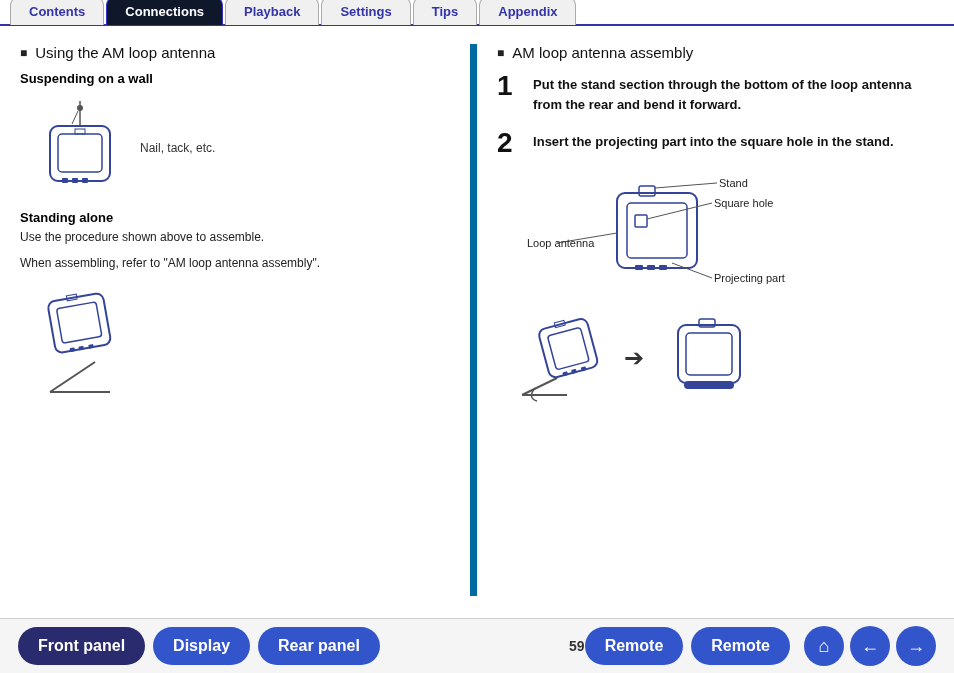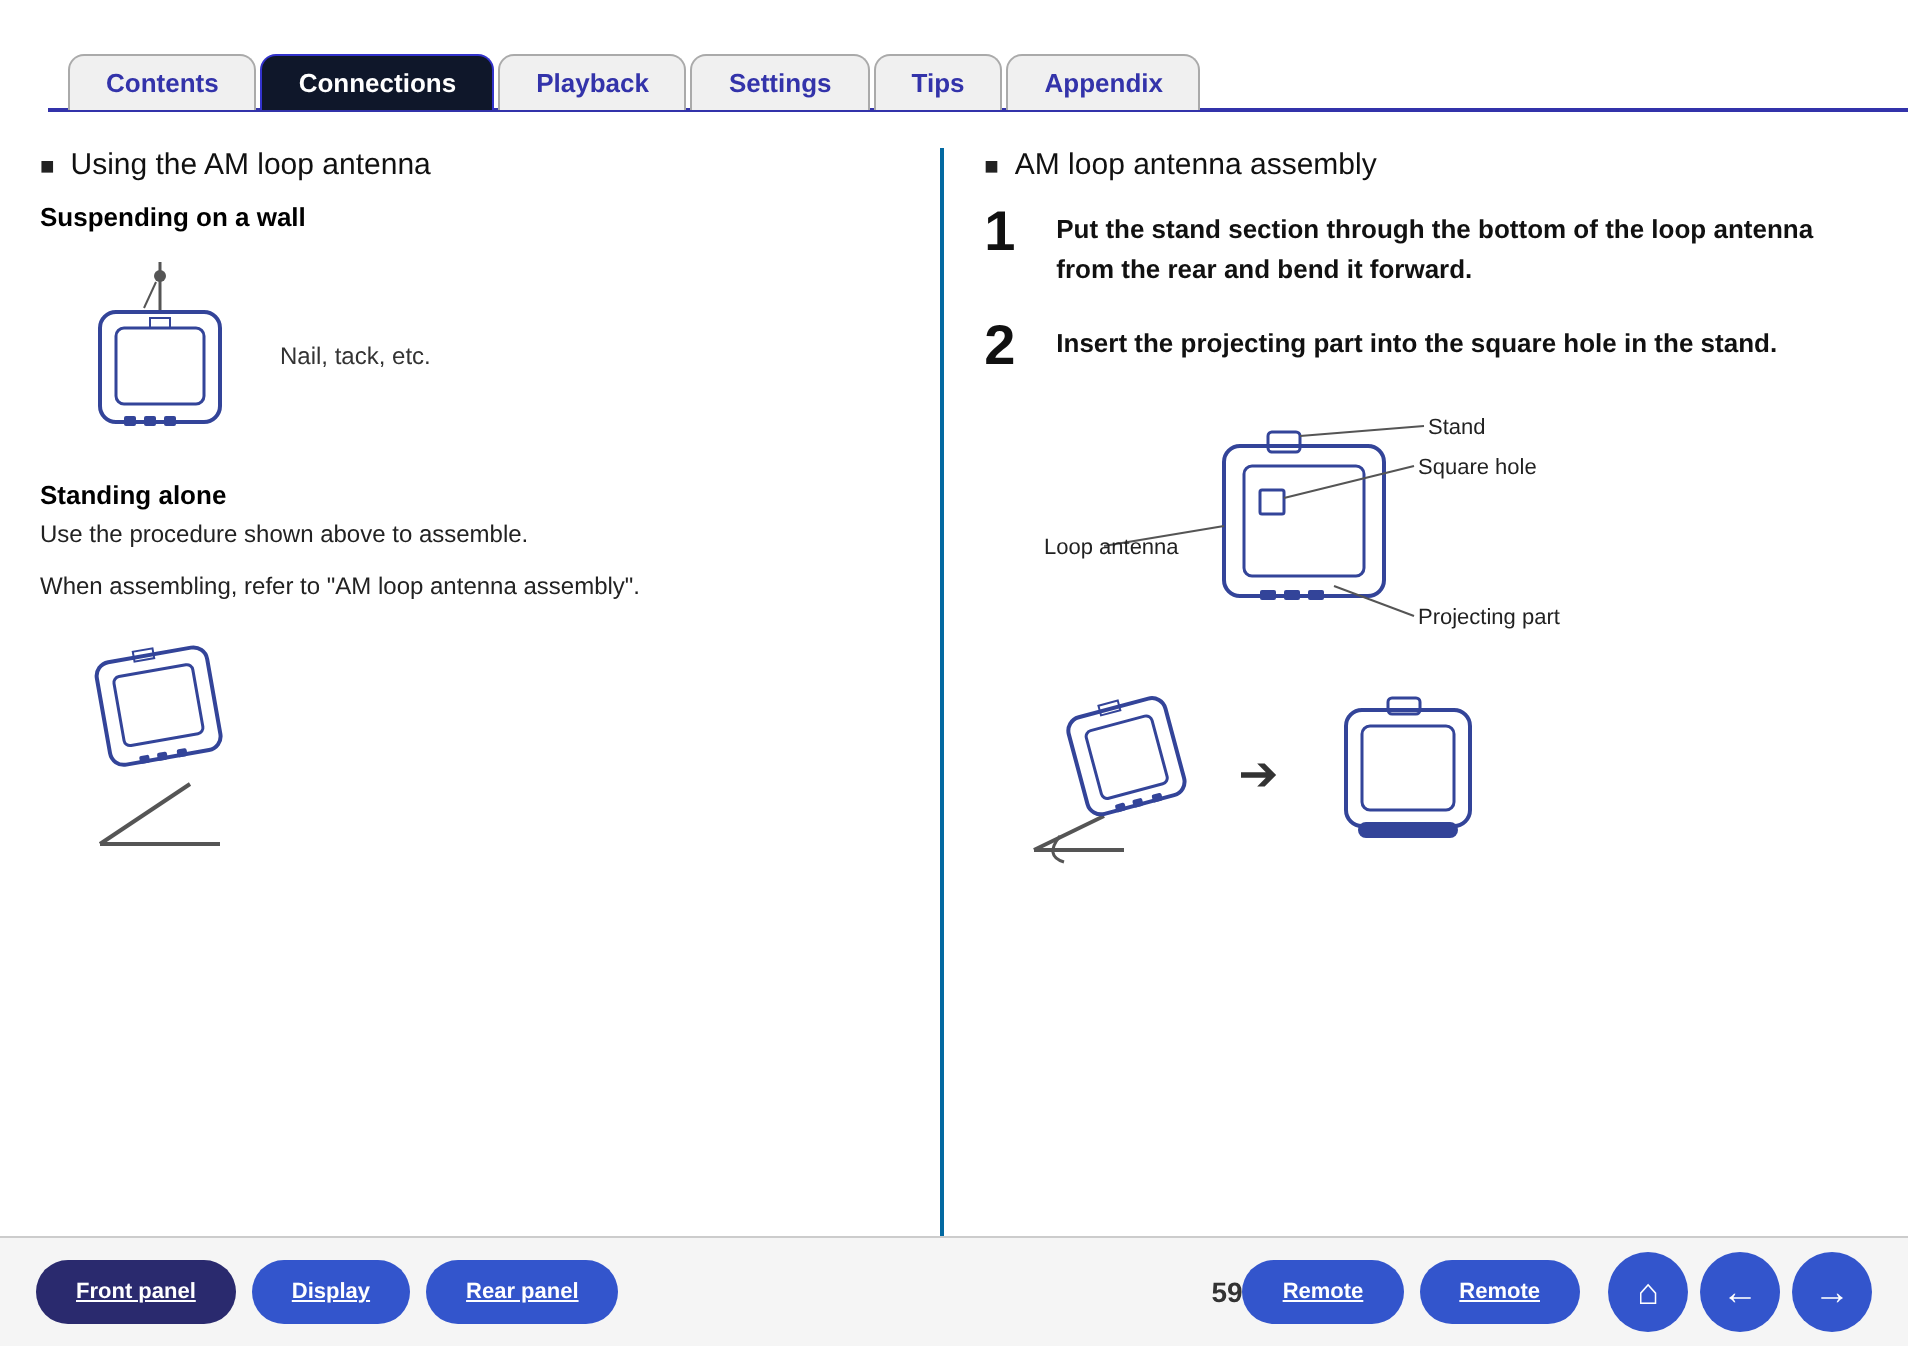--- a/index.html
+++ b/index.html
@@ -12,22 +12,21 @@
       overflow: hidden;
       position: relative;
     }
 
     
     .nav-tabs {
       display: flex;
       align-items: flex-end;
       border-bottom: 2px solid #3333aa;
       padding: 0 10px;
-      height: 56px;
-      margin-left: 24px;
+      height: 26px;
     }
     .nav-tab {
       padding: 6px 18px;
       border-radius: 8px 8px 0 0;
       font-size: 13px;
       font-weight: bold;
       cursor: pointer;
       border: 1.5px solid #aaa;
       border-bottom: none;
       background: #f0f0f0;
@@ -50,21 +49,21 @@
     }
 
     
     .left-col {
       width: 460px;
       padding-right: 20px;
     }
     
     .right-col {
       width: 474px;
-      border-left: 2px solid #0369a1;
+      border-left: 7px solid #0369a1;
       padding-left: 20px;
     }
 
     .section-title {
       display: flex;
       align-items: center;
       font-size: 15px;
       font-weight: normal;
       color: #111;
       margin-bottom: 10px;
@@ -136,27 +135,26 @@
       background: #f5f5f5;
       border-top: 1px solid #ccc;
       display: flex;
       align-items: center;
       padding: 0 18px;
     }
 
     .bottom-btn {
       padding: 10px 20px;
       border-radius: 25px;
-      font-size: 11px;
+      font-size: 16px;
       font-weight: bold;
       cursor: pointer;
       border: none;
       margin-right: 8px;
       color: #fff;
-      text-decoration: underline;
     }
     .btn-dark { background: #2a2a6e; }
     .btn-blue { background: #3355cc; }
 
     .page-num {
       flex: 1;
       text-align: right;
       font-size: 14px;
       font-weight: bold;
       color: #333;

